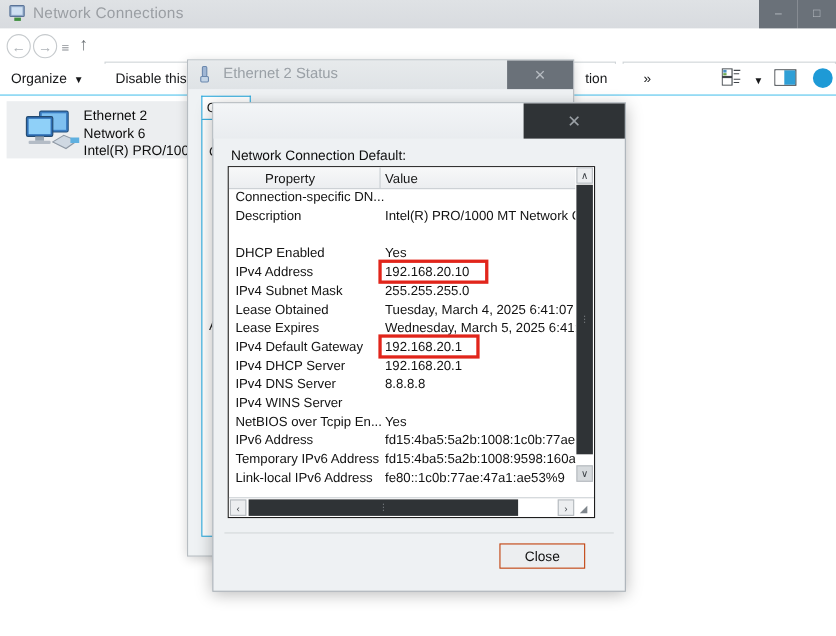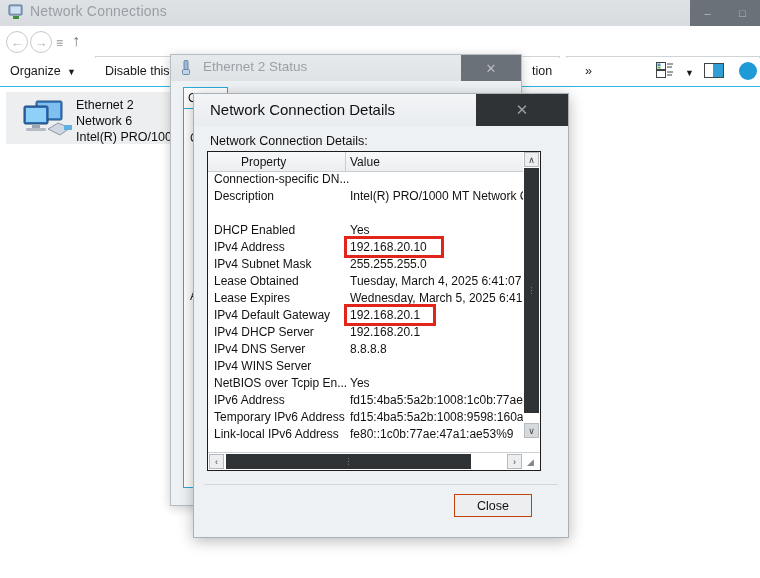--- a/index.html
+++ b/index.html
@@ -358,27 +358,26 @@
     <div class="ds-tab">Ge</div>
     <div class="ds-panel">
       <div class="ds-ghost" style="left:6px; top:22px;">C</div>
       <div class="ds-ghost" style="left:6px; top:180px;">A</div>
     </div>
   </div>
 
   <div class="dlg-details">
 
     <div class="dd-title">
-      <div class="dd-title-text">Network Connection Details</div>
       <div class="dd-close">
         <span class="glyph">✕</span>
       </div>
     </div>
 
-    <div class="dd-caption">Network Connection Details:</div>
+    <div class="dd-caption">Network Connection Default:</div>
 
     <div class="dd-listbox">
 
       <div class="dd-header">
         <div class="dd-h-prop">Property</div>
         <div class="dd-h-div"></div>
         <div class="dd-h-val">Value</div>
       </div>
 
       <div class="dd-rows" id="rows-host">

